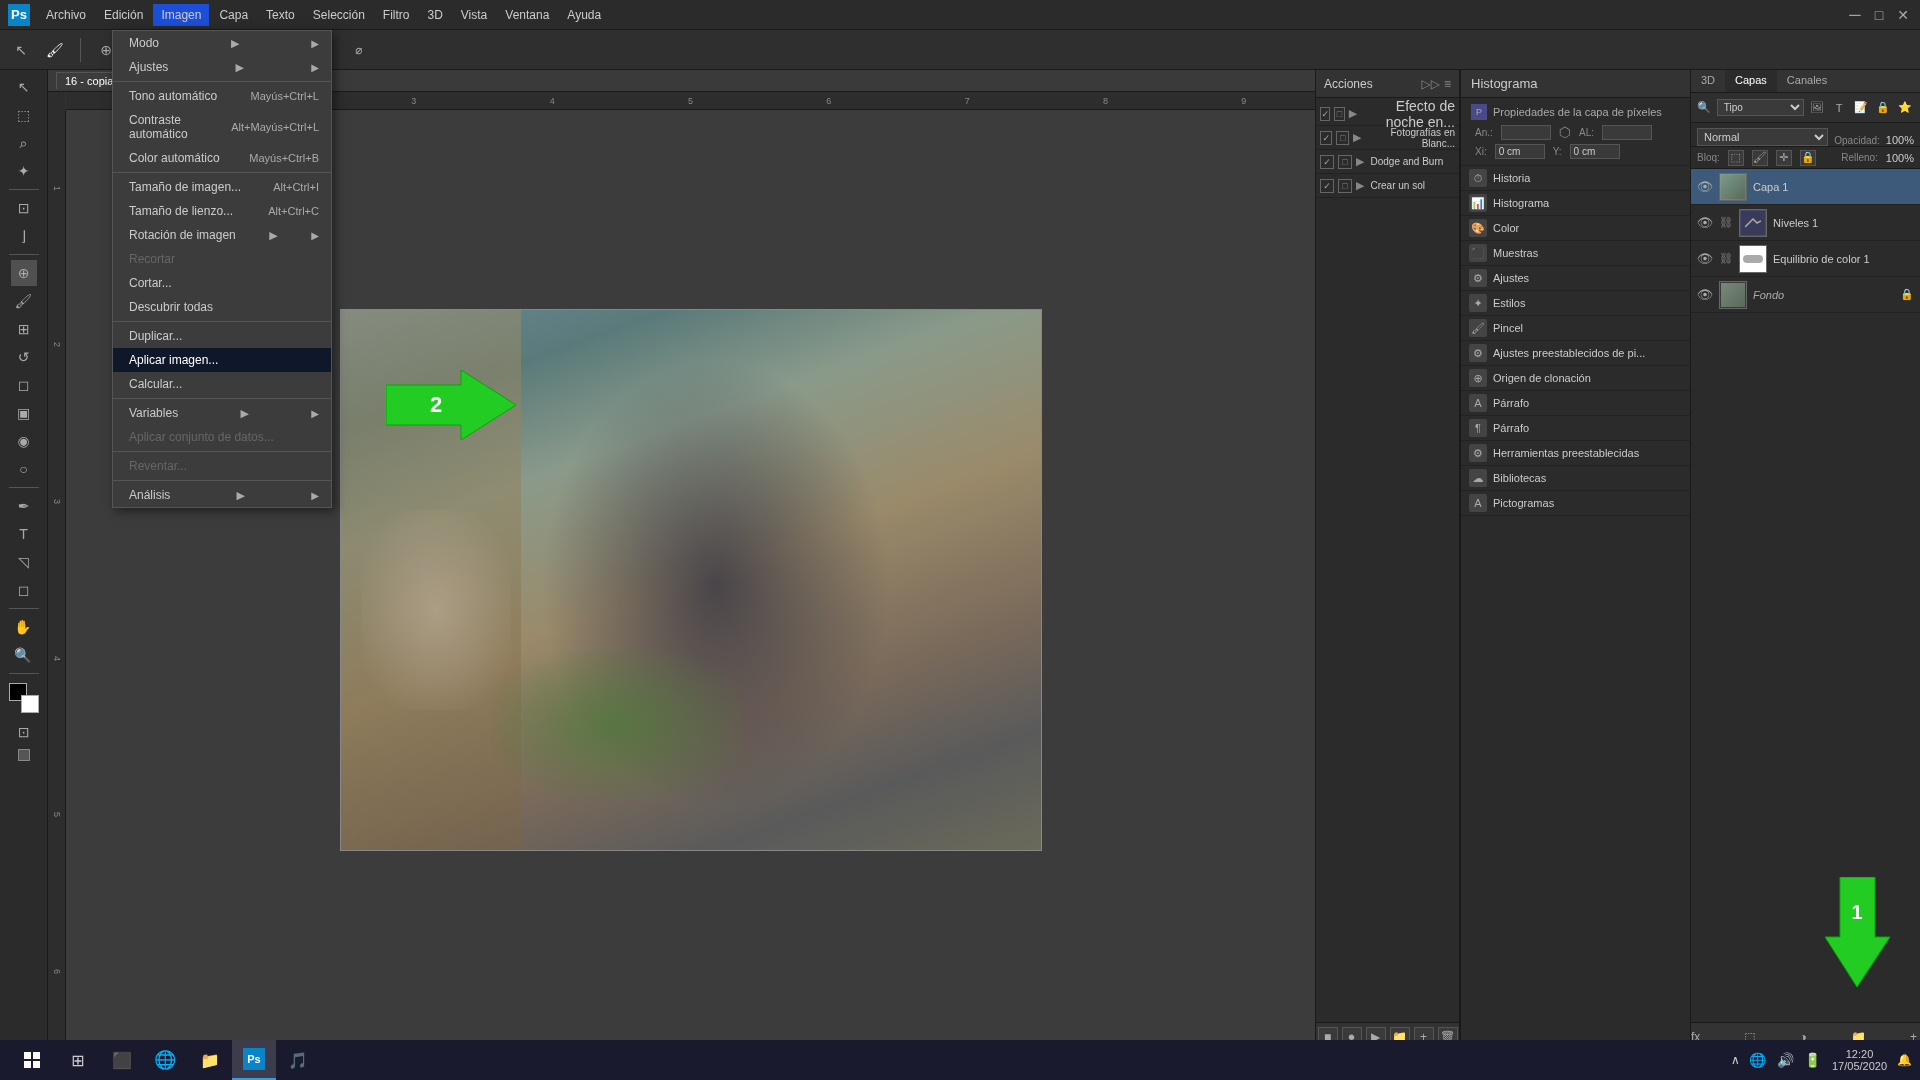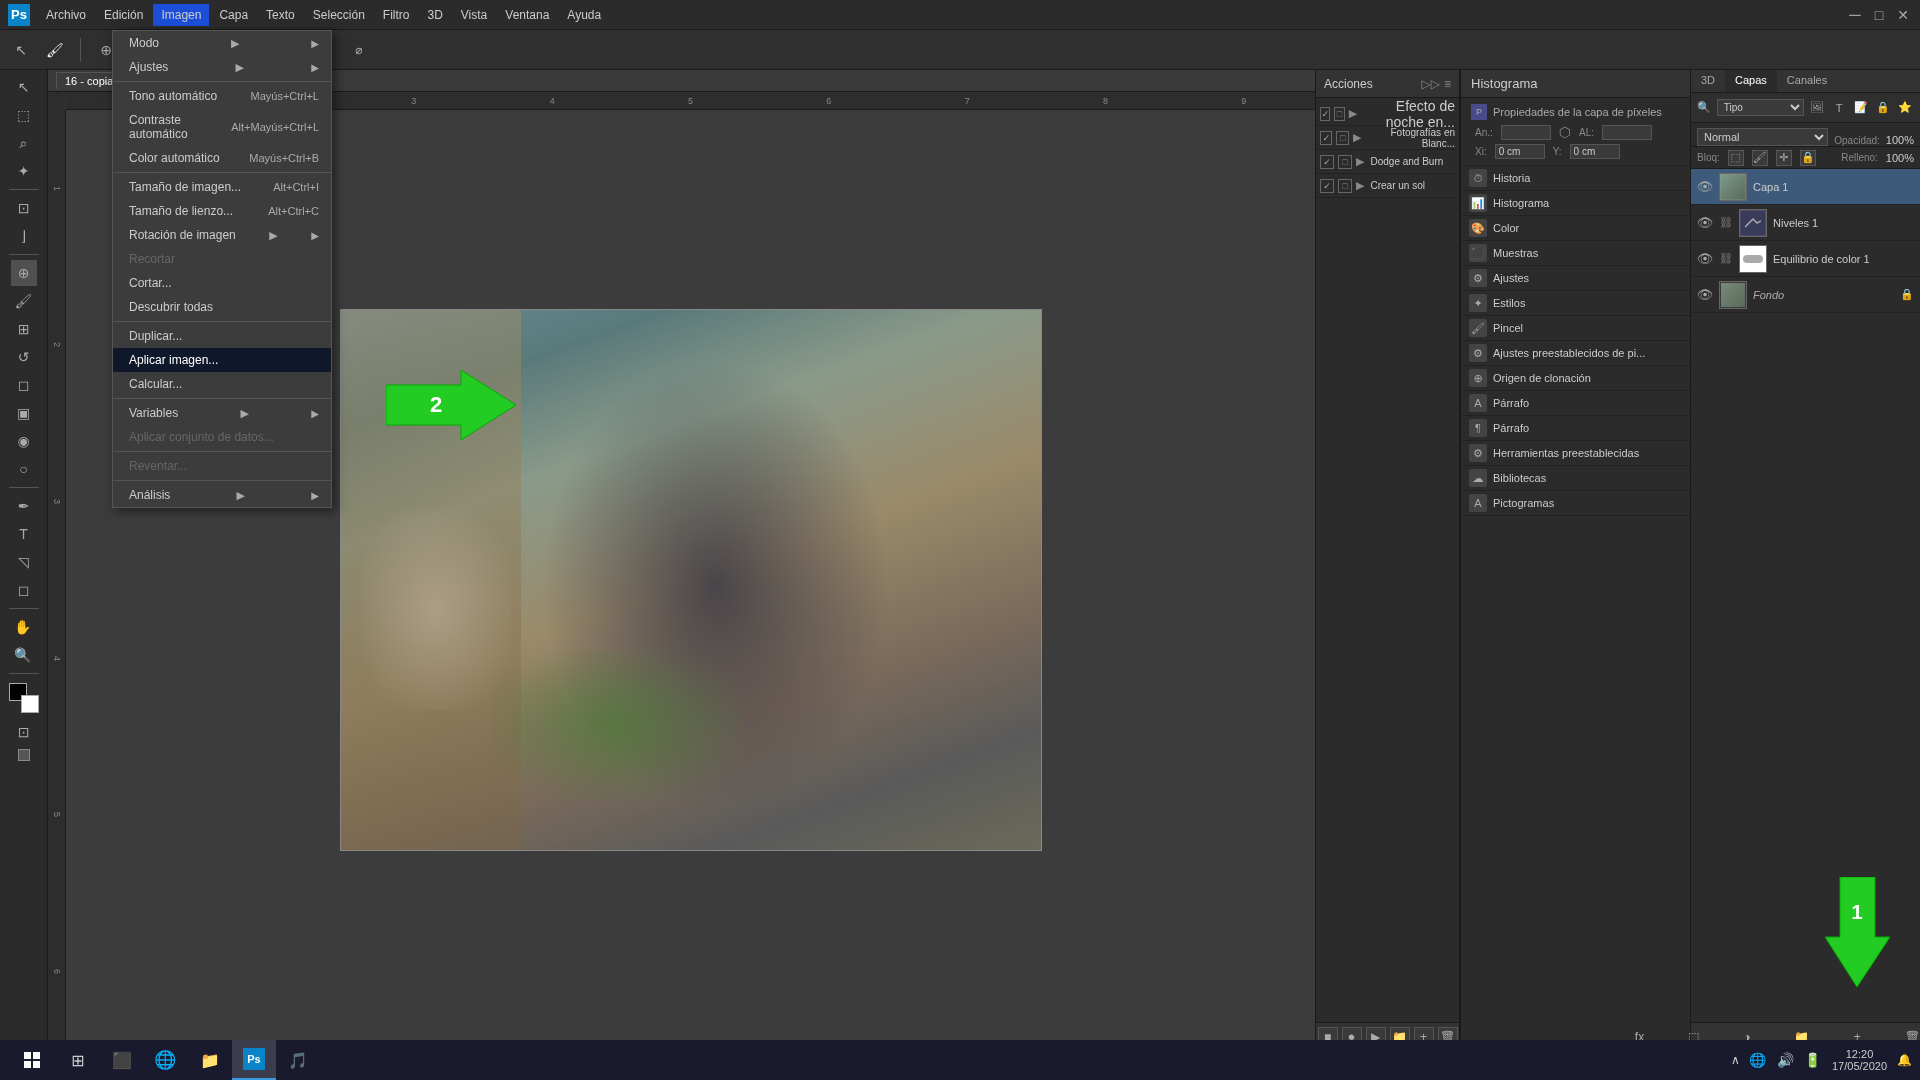--- a/index.html
+++ b/index.html
@@ -435,21 +435,21 @@
       <div class="layer-item">
         <div class="vis-icon">👁</div>
         <div class="layer-thumbnail dark">
           <div style="width:24px;height:24px;background:linear-gradient(135deg,#7a8a7a,#5a6a5a);"></div>
         </div>
         <span class="layer-name italic">Fondo</span>
         <span style="color:#888;font-size:11px;margin-left:auto;">🔒</span>
       </div>
     </div>
 
-    <div style="height:28px;background:#333;display:flex;align-items:center;justify-content:flex-end;border-top:1px solid #1a1a1a;gap:44px;">
+    <div style="height:28px;background:#333;display:flex;align-items:center;justify-content:space-between;border-top:1px solid #1a1a1a;gap:44px;">
       <div style="width:20px;height:20px;display:flex;align-items:center;justify-content:center;color:#aaa;font-size:12px;cursor:pointer;">fx</div>
       <div style="width:20px;height:20px;display:flex;align-items:center;justify-content:center;color:#aaa;font-size:12px;cursor:pointer;">⬚</div>
       <div style="width:20px;height:20px;display:flex;align-items:center;justify-content:center;color:#aaa;font-size:12px;cursor:pointer;">◑</div>
       <div style="width:20px;height:20px;display:flex;align-items:center;justify-content:center;color:#aaa;font-size:12px;cursor:pointer;">📁</div>
       <div style="width:20px;height:20px;display:flex;align-items:center;justify-content:center;color:#aaa;font-size:12px;cursor:pointer;">+</div>
       <div style="width:20px;height:20px;display:flex;align-items:center;justify-content:center;color:#aaa;font-size:12px;cursor:pointer;">🗑</div>
     </div>
 
     <div style="position:absolute;right:30px;bottom:90px;z-index:300;">
       <svg width="65" height="110" viewBox="0 0 65 110">

